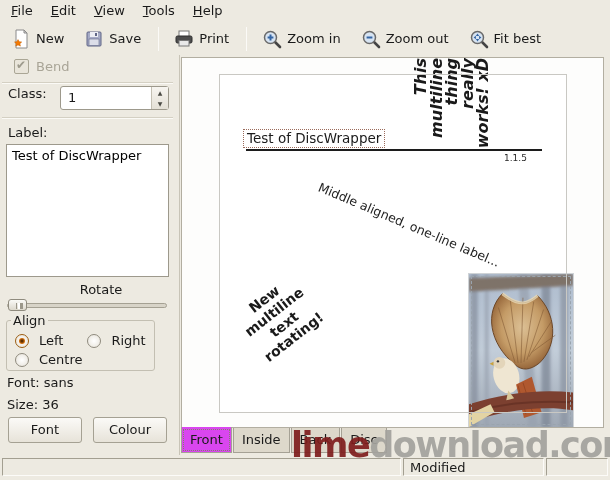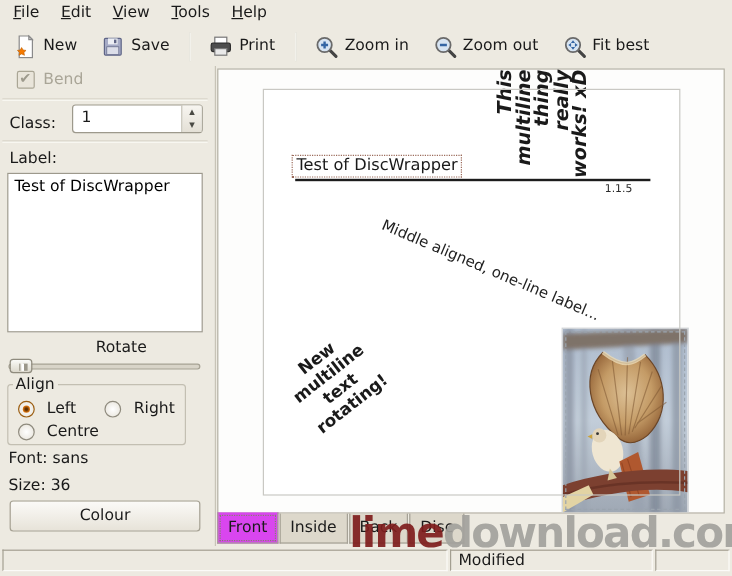--- a/index.html
+++ b/index.html
@@ -22,21 +22,21 @@
   .tb-btn .tb-label { font-size: 13px; }
   .tb-sep { width: 1px; height: 24px; background: #c6c2b4; border-right: 1px solid #fbfaf7; margin: 0 8px 0 4px; }
   
   .sidebar { position: absolute; left: 0; top: 55px; width: 180px; height: 400px; border-right: 1px solid #c8c4b7; }
   .bend-row { position: absolute; left: 14px; top: 4px; display: flex; align-items: flex-end; gap: 7px; color: #a9a597; }
   .checkbox { width: 15px; height: 15px; border: 1px solid #aaa695; border-radius: 2px; background: #e9e5da;
               position: relative; }
   .checkbox.checked::after { content: "✔"; position: absolute; left: 1px; top: -2px; font-size: 12px; color: #9d9a8c; }
   .hsep { position: absolute; left: 2px; right: 6px; height: 2px; border-top: 1px solid #d4d0c3; border-bottom: 1px solid #fbfaf6; }
   .sep1 { top: 27px; } .sep2 { top: 62px; }
-  .class-row { position: absolute; left: 8px; top: 31px; right: 10px; height: 25px; display: flex; align-items: flex-end; }
+  .class-row { position: absolute; left: 8px; top: 31px; right: 10px; height: 25px; display: flex; align-items: flex-start; }
   .class-row .fld-label { width: 52px; }
   .spinbox { flex: 1; height: 24px; background: #fff; border: 1px solid #9d998c; border-radius: 3px; display: flex; }
   .spin-value { flex: 1; padding: 3px 0 0 7px; font-size: 13px; }
   .spin-btns { width: 17px; border-left: 1px solid #c4c0b3; background: linear-gradient(#f7f5f0,#e4e0d6); display: flex; flex-direction: column; }
   .spin-up,.spin-down { flex: 1; font-size: 6px; line-height: 5px; text-align: center; color: #4a4a44; padding-top: 3px; }
   .label-caption { position: absolute; left: 8px; top: 70px; }
   .label-text { position: absolute; left: 6px; top: 89px; width: 163px; height: 133px; border: 1px solid #9d998c;
                 background: #fff; resize: none; font: 13px "DejaVu Sans", sans-serif; padding: 3px 5px; outline: none; }
   .rotate-caption { position: absolute; left: 16px; top: 227px; width: 170px; text-align: center; }
   .slider { position: absolute; left: 7px; top: 243px; width: 160px; height: 14px; }
@@ -78,21 +78,21 @@
   .photo svg { width: 100%; height: 100%; display: block; }
   .photo-sel { position: absolute; inset: 2px; border: 1px dashed #9aa4ae; pointer-events: none; }
   
   .tabstrip { position: absolute; left: 181px; top: 428px; right: 0; height: 27px; display: flex; align-items: flex-start; }
   .tab { padding: 4px 8px 5px; font-size: 13px; border: 1px solid #a5a195; border-top: none; background: #ddd8cb; margin-right: 1px; }
   .tab.active { background: #d946ef; margin-top: -1px; padding-top: 5px; outline: 1px dotted #85816f; outline-offset: -3px; }
   
   .statusbar { position: absolute; left: 0; top: 455px; width: 610px; height: 25px; display: flex; align-items: stretch; padding: 3px 2px 4px; gap: 2px; }
   .status-frame { border: 1px solid; border-color: #a39f91 #fcfbf8 #fcfbf8 #a39f91; font-size: 13px; padding: 1px 6px; }
   .status-left { flex: 1; }
-  .status-mid { width: 169px; }
+  .status-mid { width: 141px; }
   .status-right { width: 62px; }
   
   .watermark { position: absolute; left: 291px; top: 428px; z-index: 50; pointer-events: none;
                font-weight: 700; font-size: 35px; letter-spacing: -1.5px; line-height: 1; white-space: nowrap; opacity: .92; }
   .wm-green { color: #7f1d1d; }
   .wm-gray { color: #a3a29d; }
 </style>
 </head>
 <body>
 
@@ -209,20 +209,21 @@
     <div class="radio-row">
       <span class="radio-opt">
         <span class="radio"></span>
         <span>Centre</span>
       </span>
     </div>
   </fieldset>
   <div class="font-info">Font: sans</div>
   <div class="size-info">Size: 36</div>
   <div class="side-buttons">
+    <div class="gtk-btn">Font</div>
     <div class="gtk-btn">Colour</div>
   </div>
 </div>
 
 <div class="canvas">
   <div class="page"></div>
   <div class="disc-line"></div>
   <div class="main-label">Test of DiscWrapper</div>
   <div class="v-block">
     <div>This</div>

